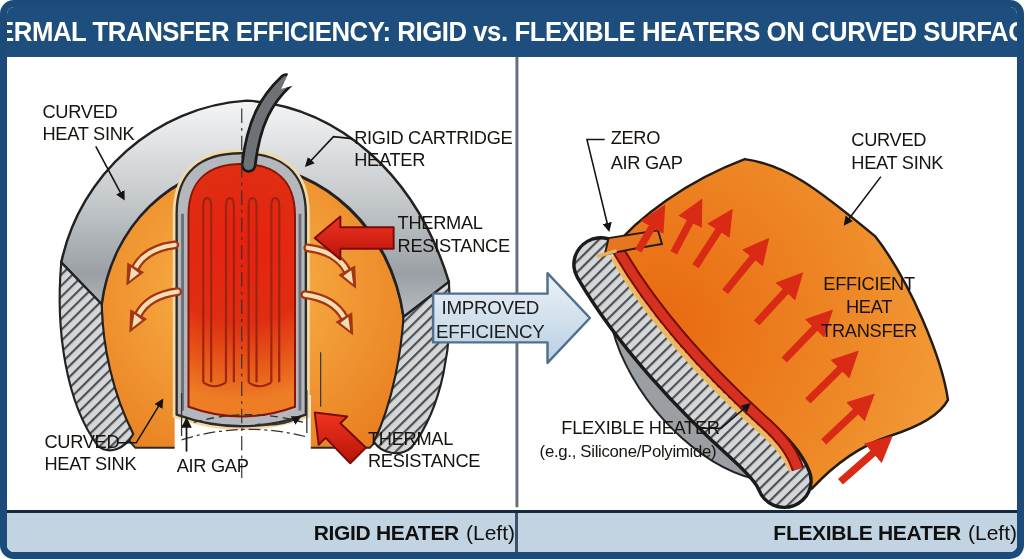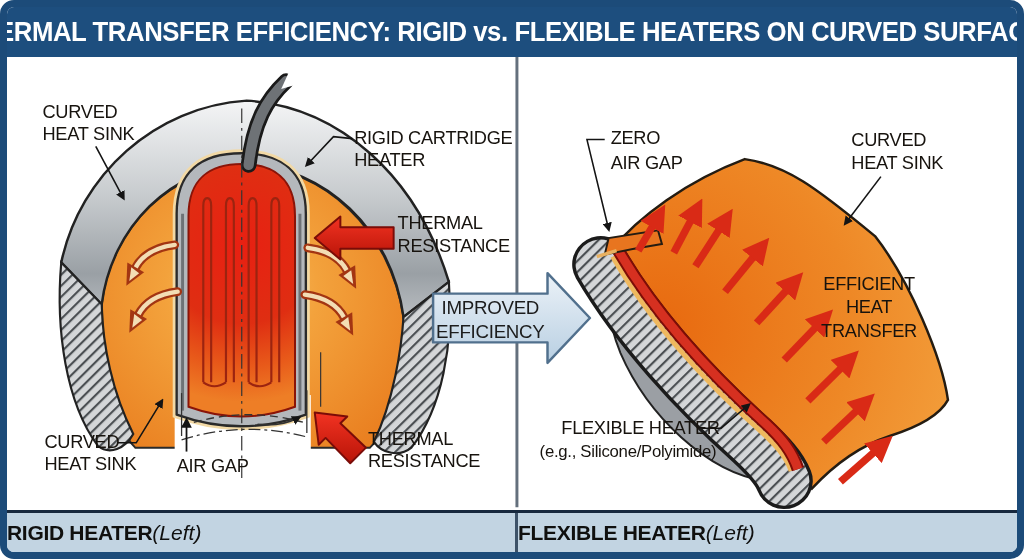--- a/index.html
+++ b/index.html
@@ -24,27 +24,27 @@
     white-space:nowrap;transform:scaleX(0.92);
   }
   svg.main{position:absolute;inset:0;width:100%;height:100%;z-index:1;}
   .footer{
     position:absolute;bottom:0;left:0;right:0;height:39px;
     background:#c2d4e2;
     border-top:3px solid #17293e;
     display:flex;z-index:3;
   }
   .fcell{
-    display:flex;align-items:center;justify-content:flex-start;
+    display:flex;align-items:center;justify-content:flex-end;
     font-size:21px;color:#10100f;white-space:nowrap;
   }
   .fcell.left{width:508px;border-right:3px solid #3d5268;}
   .fcell.right{flex:1;}
   .fbold{font-weight:bold;letter-spacing:-0.3px;}
-  .fnorm{font-style:italic;}
+  .fnorm{margin-left:7px;}
   text.lbl{font-family:"Liberation Sans",sans-serif;font-size:18.5px;fill:#17130e;letter-spacing:-0.3px;}
   text.lbl-sm{font-family:"Liberation Sans",sans-serif;font-size:17px;fill:#17130e;letter-spacing:-0.3px;}
   text.arrow-lbl{font-family:"Liberation Sans",sans-serif;font-size:19px;fill:#1c1c1c;letter-spacing:-0.3px;}
 </style>
 </head>
 <body>
 
 <div class="frame">
 
   <div class="banner">

